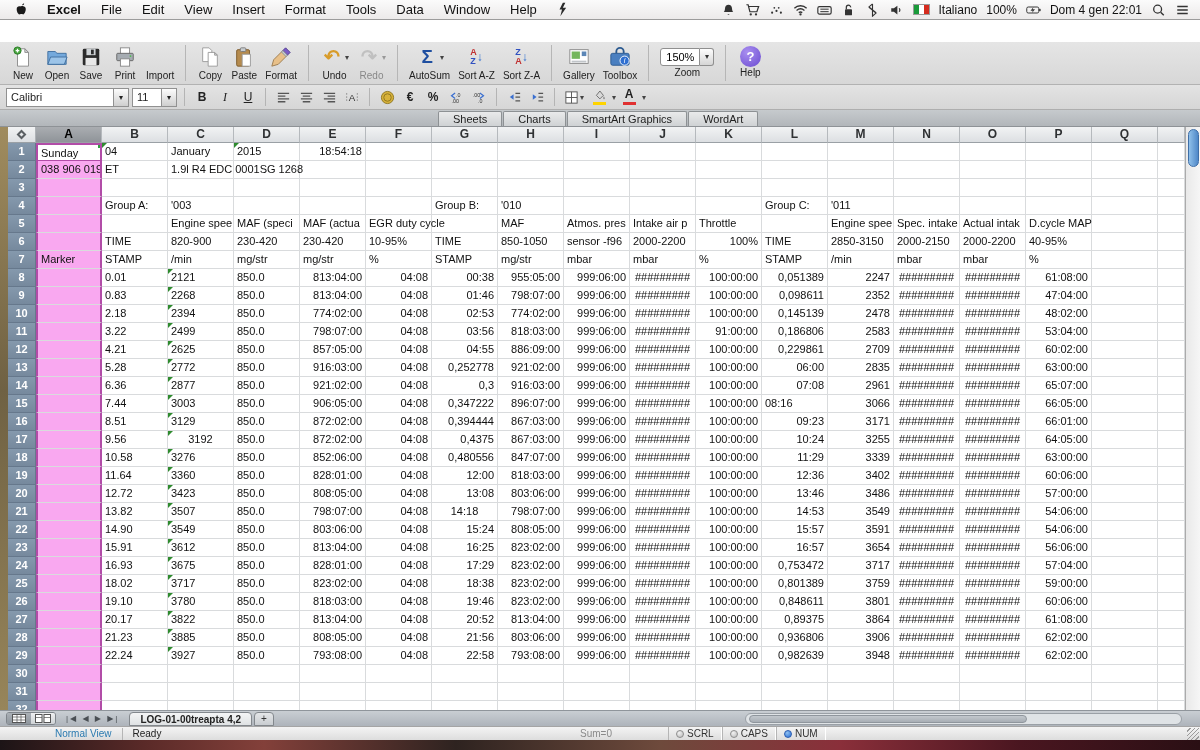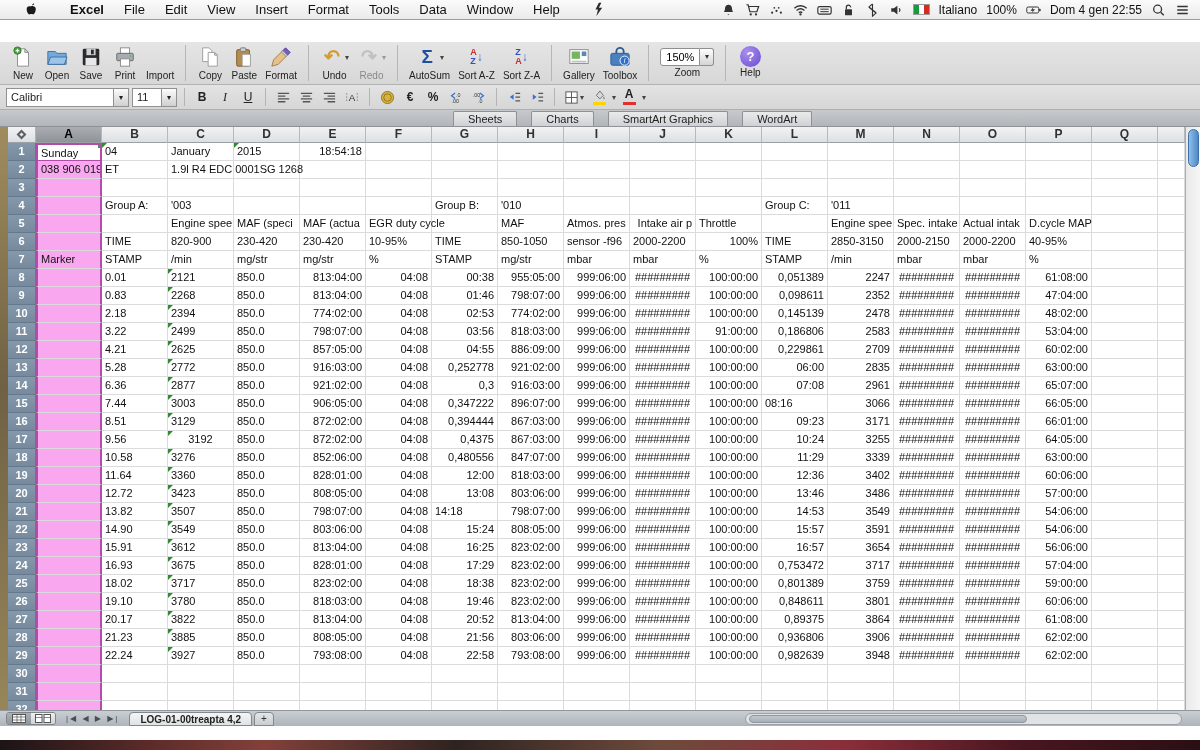--- a/index.html
+++ b/index.html
@@ -2,21 +2,21 @@
 <html><head>
 <meta charset="utf-8">
 <style>
   html,body{margin:0;padding:0;background:#222;}
   *{box-sizing:border-box;font-family:"Liberation Sans",sans-serif;}
   .screen{position:relative;width:1200px;height:750px;overflow:hidden;background:#fff;}
 
   
   .menubar{position:absolute;top:0;left:0;width:1200px;height:20px;background:linear-gradient(#fbfbfb,#eceaea);
     border-bottom:1px solid #9c9c9c;display:flex;align-items:center;font-size:13px;color:#111;}
-  .menubar .left{display:flex;align-items:center;gap:17px;padding-left:18px;}
+  .menubar .left{display:flex;align-items:center;gap:4px;padding-left:8px;}
   .menu-item{padding:0 10px;line-height:19px;cursor:default;}
   .menu-item.app{font-weight:bold;}
   .apple{width:15px;height:15px;margin:0 4px 0 6px;}
   .mb-right{margin-left:auto;display:flex;align-items:center;gap:9px;padding-right:10px;font-size:12px;}
   .mb-ic{width:15px;height:14px;display:inline-block;}
   .flag{width:17px;height:11px;border:1px solid #999;display:inline-flex;}
   .flag i{flex:1;}
   .scriptic{width:10px;height:15px;margin-left:6px;}
 
   
@@ -60,21 +60,21 @@
   .fb-sep{width:1px;height:18px;background:#b4b4b4;margin:0 4px;}
   .fb-b{font-weight:bold;}
   .fb-i{font-style:italic;font-family:"Liberation Serif",serif;}
   .fb-u{text-decoration:underline;}
   .colorbtn{display:flex;flex-direction:column;align-items:center;line-height:10px;}
   .colorbar{width:13px;height:3px;margin-top:1px;}
 
   
   .elements{position:absolute;top:110px;left:0;width:1200px;height:17px;background:linear-gradient(#c6cacd,#b2b6ba);
     border-bottom:1px solid #8e9296;}
-  .el-tabs{position:absolute;left:453px;top:1px;display:flex;gap:14px;border-radius:6px;}
+  .el-tabs{position:absolute;left:438px;top:1px;display:flex;gap:1px;border-radius:6px;}
   .el-tab{background:linear-gradient(#e9eaeb,#cfd2d4);border:1px solid #8d9194;border-bottom:none;
     font-size:11px;color:#222;padding:1px 14px;border-radius:2px 2px 0 0;white-space:nowrap;}
 
   
   .gridwrap{position:absolute;top:127px;left:0;width:1200px;height:583px;background:#fff;}
   .deskstrip{position:absolute;left:0;top:0;width:8px;height:583px;
     background:linear-gradient(#a08c5e,#6f6143 45%,#97855a);}
   .grid{position:absolute;left:8px;top:0;width:1177px;height:583px;overflow:hidden;background:#fff;}
   .g-row{display:flex;}
   .g-corner{width:28px;background:linear-gradient(#f2f3f4,#dcdfe2);border-right:1px solid #aeb2b6;border-bottom:1px solid #9aa0a5;
@@ -197,21 +197,21 @@
           <i style="background:#fff"></i>
           <i style="background:#d52b1e"></i>
         </span>
       <span>Italiano</span>
       <span>100%</span>
       <svg class="mb-ic" viewBox="0 0 20 12">
           <rect x="1" y="2" width="16" height="8" rx="2" fill="none" stroke="#333" stroke-width="1.3"></rect>
           <rect x="17.5" y="4.5" width="2" height="3" fill="#333"></rect>
           <path d="M10 2 6 7h3l-1 3 4-5h-3z" fill="#333"></path>
         </svg>
-      <span>Dom 4 gen 22:55</span>
+      <span>Dom 4 gen 22:01</span>
       <svg class="mb-ic" viewBox="0 0 16 16">
           <circle cx="7" cy="7" r="4.5" fill="none" stroke="#333" stroke-width="1.5"></circle>
           <path d="M10.5 10.5 14 14" stroke="#333" stroke-width="1.6"></path>
         </svg>
       <svg class="mb-ic" viewBox="0 0 16 16">
           <path d="M2 4h12M2 8h12M2 12h12" stroke="#333" stroke-width="1.5"></path>
         </svg>
     </div>
   </div>
 
@@ -628,21 +628,21 @@
           <div class="g-row-h">5</div>
           <div class="g-cell pinkcell" style="width:66px;text-align:left"><span class="cv"></span></div>
           <div class="g-cell" style="width:66px;text-align:left"><span class="cv"></span></div>
           <div class="g-cell" style="width:66px;text-align:left"><span class="cv">Engine spee</span></div>
           <div class="g-cell" style="width:66px;text-align:left"><span class="cv">MAF (speci</span></div>
           <div class="g-cell" style="width:66px;text-align:left"><span class="cv">MAF (actua</span></div>
           <div class="g-cell ovf" style="width:66px;text-align:left"><span class="cv">EGR duty cycle</span></div>
           <div class="g-cell" style="width:66px;text-align:left"><span class="cv"></span></div>
           <div class="g-cell" style="width:66px;text-align:left"><span class="cv">MAF</span></div>
           <div class="g-cell" style="width:66px;text-align:left"><span class="cv">Atmos. pres</span></div>
-          <div class="g-cell" style="width:66px;text-align:right"><span class="cv">Intake air p</span></div>
+          <div class="g-cell" style="width:66px;text-align:left"><span class="cv">Intake air p</span></div>
           <div class="g-cell" style="width:66px;text-align:left"><span class="cv">Throttle</span></div>
           <div class="g-cell" style="width:66px;text-align:left"><span class="cv"></span></div>
           <div class="g-cell" style="width:66px;text-align:left"><span class="cv">Engine spee</span></div>
           <div class="g-cell" style="width:66px;text-align:left"><span class="cv">Spec. intake</span></div>
           <div class="g-cell" style="width:66px;text-align:left"><span class="cv">Actual intak</span></div>
           <div class="g-cell ovf" style="width:66px;text-align:left"><span class="cv">D.cycle MAP</span></div>
           <div class="g-cell" style="width:66px;text-align:left"><span class="cv"></span></div>
           <div class="g-cell" style="width:27px"></div>
         </div>
         <div class="g-row" style="height:18px">
@@ -961,21 +961,21 @@
           <div class="g-cell" style="width:27px"></div>
         </div>
         <div class="g-row" style="height:18px">
           <div class="g-row-h">21</div>
           <div class="g-cell pinkcell" style="width:66px;text-align:left"><span class="cv"></span></div>
           <div class="g-cell" style="width:66px;text-align:left"><span class="cv">13.82</span></div>
           <div class="g-cell" style="width:66px;text-align:left"><span class="tri"></span><span class="cv">3507</span></div>
           <div class="g-cell" style="width:66px;text-align:left"><span class="cv">850.0</span></div>
           <div class="g-cell" style="width:66px;text-align:right"><span class="cv">798:07:00</span></div>
           <div class="g-cell" style="width:66px;text-align:right"><span class="cv">04:08</span></div>
-          <div class="g-cell" style="width:66px;text-align:left"><span class="cv">14:18</span></div>
+          <div class="g-cell" style="width:66px;text-align:center"><span class="cv">14:18</span></div>
           <div class="g-cell" style="width:66px;text-align:right"><span class="cv">798:07:00</span></div>
           <div class="g-cell" style="width:66px;text-align:right"><span class="cv">999:06:00</span></div>
           <div class="g-cell" style="width:66px;text-align:center"><span class="cv">#########</span></div>
           <div class="g-cell" style="width:66px;text-align:right"><span class="cv">100:00:00</span></div>
           <div class="g-cell" style="width:66px;text-align:right"><span class="cv">14:53</span></div>
           <div class="g-cell" style="width:66px;text-align:right"><span class="cv">3549</span></div>
           <div class="g-cell" style="width:66px;text-align:center"><span class="cv">#########</span></div>
           <div class="g-cell" style="width:66px;text-align:center"><span class="cv">#########</span></div>
           <div class="g-cell" style="width:66px;text-align:right"><span class="cv">54:06:00</span></div>
           <div class="g-cell" style="width:66px;text-align:right"><span class="cv"></span></div>
@@ -1235,15 +1235,36 @@
         </span>
     </div>
     <span class="navarrows">|◀ ◀ ▶ ▶|</span>
     <span class="sheettab">LOG-01-00treapta 4,2</span>
     <span class="addtab">+</span>
     <div class="hscroll">
         <div class="hthumb"></div>
       </div>
   </div>
 
+  <div class="statusbar">
+    <span class="sb-view">Normal View</span>
+    <span class="sb-sep"></span>
+    <span class="sb-ready">Ready</span>
+    <span class="sb-sum">Sum=0</span>
+    <span class="badges" id="sb-badges">
+        <span class="badge">
+          <span class="led"></span>
+          <span>SCRL</span>
+        </span>
+        <span class="badge">
+          <span class="led"></span>
+          <span>CAPS</span>
+        </span>
+        <span class="badge">
+          <span class="led on"></span>
+          <span>NUM</span>
+        </span>
+      </span>
+    <span class="grip"></span>
+  </div>
 
   <div class="wall"></div>
 </div>
 
 </body></html>

